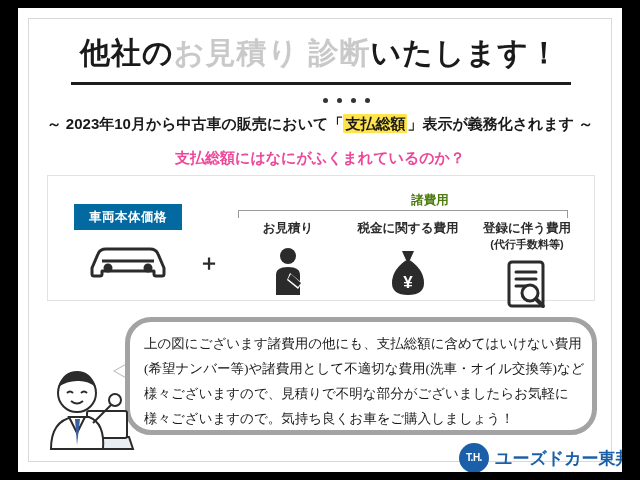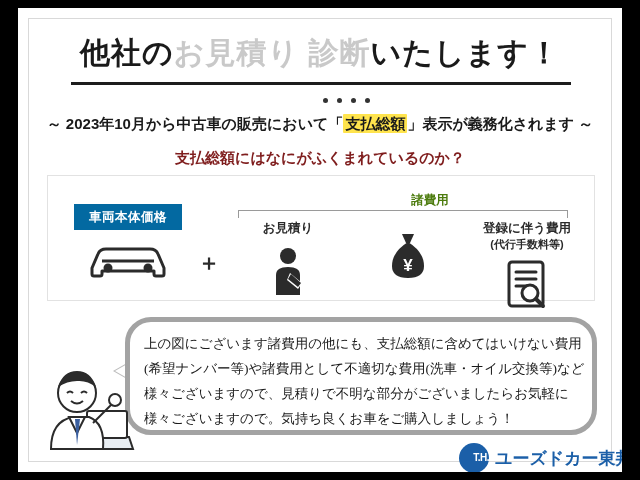--- a/index.html
+++ b/index.html
@@ -104,21 +104,21 @@
 
   
   .question {
     position: absolute;
     left: 0;
     top: 130px;
     width: 100%;
     text-align: center;
     font-size: 15px;
     font-weight: bold;
-    color: #7f1d1d;
+    color: #ec4899;
     white-space: nowrap;
   }
 
   
   .diagram {
     position: absolute;
     left: 18px;
     top: 156px;
     width: 548px;
     height: 126px;
@@ -257,21 +257,21 @@
     left: 0; top: 0;
     width: 30px; height: 30px;
     border-radius: 50%;
     background: #1b5fa8;
   }
   .logo-mark span {
     display: block;
     color: #fff;
     font-size: 10px;
     font-weight: bold;
-    text-align: right;
+    text-align: center;
     line-height: 30px;
     letter-spacing: -0.5px;
   }
   .logo-text {
     position: absolute;
     left: 36px;
     top: 4px;
     font-size: 17px;
     font-weight: bold;
     color: #1b5fa8;
@@ -326,20 +326,21 @@
             <svg width="56" height="56" viewBox="0 0 56 56">
               <circle cx="28" cy="13" r="8" fill="#2b2b2b"></circle>
               <path d="M16 52 L16 32 Q16 24 28 24 Q40 24 40 32 L40 52 Z" fill="#2b2b2b"></path>
               <path d="M30 30 L42 40 L38 46 L27 37 Z" fill="#ffffff"></path>
               <path d="M31 31 L41 40 L38 44 L28 36 Z" fill="#2b2b2b"></path>
             </svg>
           </span>
         </div>
 
         <div class="col col-2">
+          <span class="cap">税金に関する費用</span>
           <span class="glyph">
             <svg width="56" height="56" viewBox="0 0 56 56">
               <path d="M22 8 L34 8 L30 17 L26 17 Z" fill="#2b2b2b"></path>
               <path d="M28 16 Q12 26 12 40 Q12 52 28 52 Q44 52 44 40 Q44 26 28 16 Z" fill="#2b2b2b"></path>
               <text x="28" y="45" font-size="17" font-family="'Liberation Sans', sans-serif" fill="#ffffff" text-anchor="middle" font-weight="bold">¥</text>
             </svg>
           </span>
         </div>
 
         <div class="col col-3">

